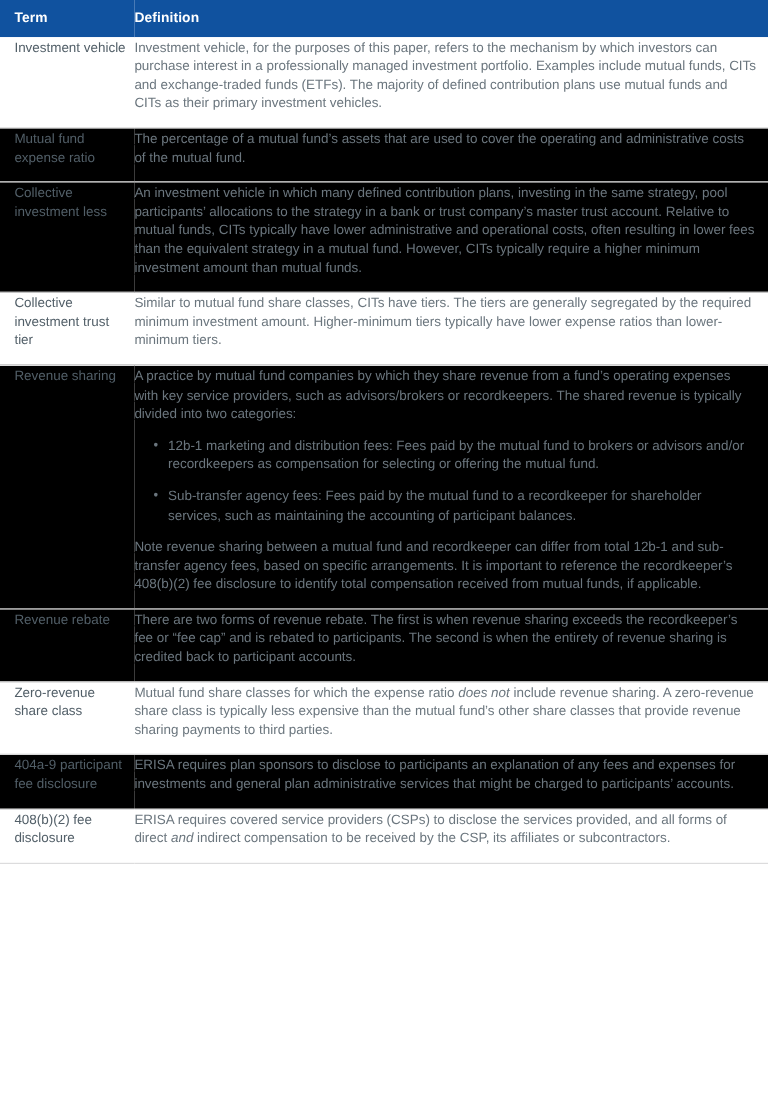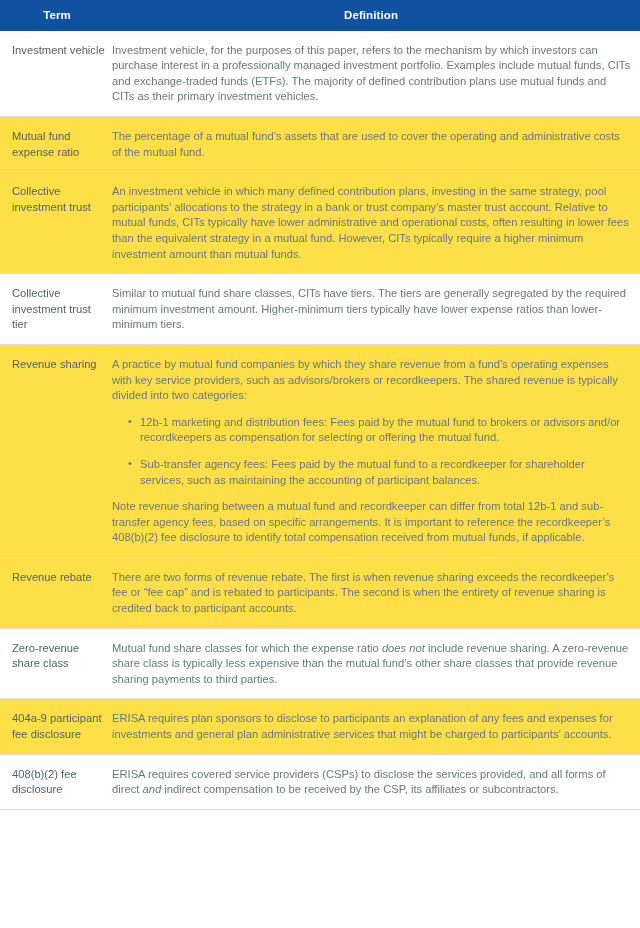--- a/index.html
+++ b/index.html
@@ -20,36 +20,36 @@
     table-layout: fixed;
   }
   .glossary-table col.col-term { width: 112px; }
   .glossary-table col.col-def  { width: 528px; }
 
   thead th {
     background: #10529f;
     color: #ffffff;
     font-size: 11.5px;
     font-weight: bold;
-    text-align: center;
+    text-align: left;
     padding: 9px 10px 9px 12px;
     letter-spacing: 0.1px;
     line-height: 1.1;
   }
   thead th.th-def {
     padding-left: 0px;
     margin-left: 12px;
   }
 
-  tbody tr.row-shaded { background: #fde047; }
+  tbody tr.row-shaded { background: #000000; text-decoration: underline; }
   tbody tr.row-plain  { background: #ffffff; }
 
   tbody td {
     vertical-align: top;
-    padding: 12px 10px 11px 12px;
+    padding: 2px 10px 11px 12px;
     border-bottom: 1px solid #dcdcdd;
     font-size: 11.2px;
     line-height: 15.6px;
     color: #5d6a73;
     margin-left: 12px;
   }
   tbody td.cell-term {
     color: #525f68;
     padding-right: 4px;
     white-space: normal;
@@ -105,21 +105,21 @@
           <p class="def-para">Investment vehicle, for the purposes of this paper, refers to the mechanism by which investors can purchase interest in a professionally managed investment portfolio. Examples include mutual funds, CITs and exchange-traded funds (ETFs). The majority of defined contribution plans use mutual funds and CITs as their primary investment vehicles.</p>
         </td>
       </tr>
       <tr class="row-shaded">
         <td class="cell-term">Mutual fund expense ratio</td>
         <td class="cell-def">
           <p class="def-para">The percentage of a mutual fund’s assets that are used to cover the operating and administrative costs of the mutual fund.</p>
         </td>
       </tr>
       <tr class="row-shaded">
-        <td class="cell-term">Collective investment trust</td>
+        <td class="cell-term">Collective investment less</td>
         <td class="cell-def">
           <p class="def-para">An investment vehicle in which many defined contribution plans, investing in the same strategy, pool participants’ allocations to the strategy in a bank or trust company’s master trust account. Relative to mutual funds, CITs typically have lower administrative and operational costs, often resulting in lower fees than the equivalent strategy in a mutual fund. However, CITs typically require a higher minimum investment amount than mutual funds.</p>
         </td>
       </tr>
       <tr class="row-plain">
         <td class="cell-term">Collective investment trust tier</td>
         <td class="cell-def">
           <p class="def-para">Similar to mutual fund share classes, CITs have tiers. The tiers are generally segregated by the required minimum investment amount. Higher-minimum tiers typically have lower expense ratios than lower-minimum tiers.</p>
         </td>
       </tr>

